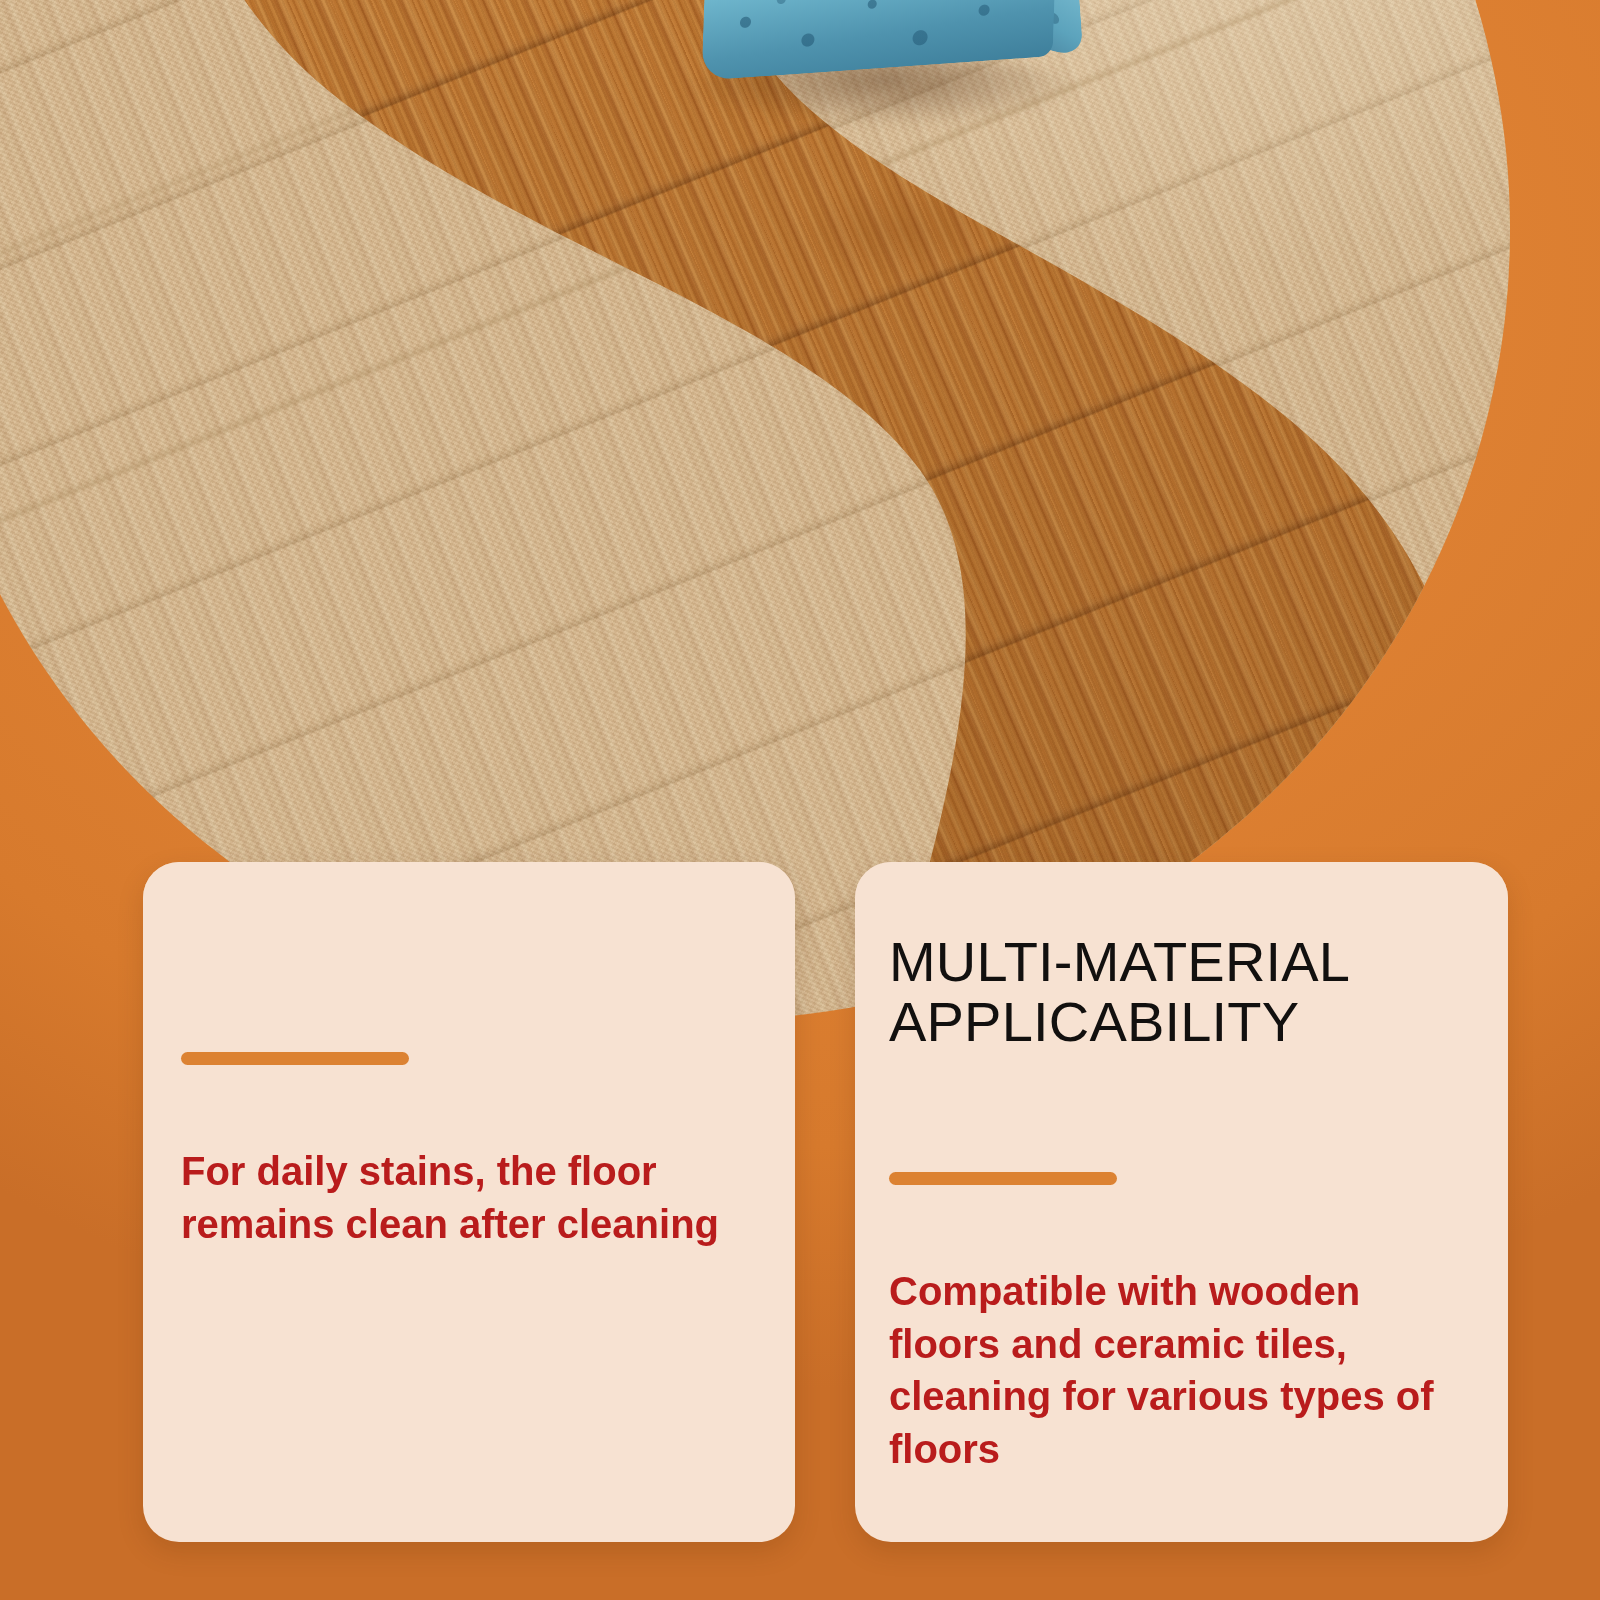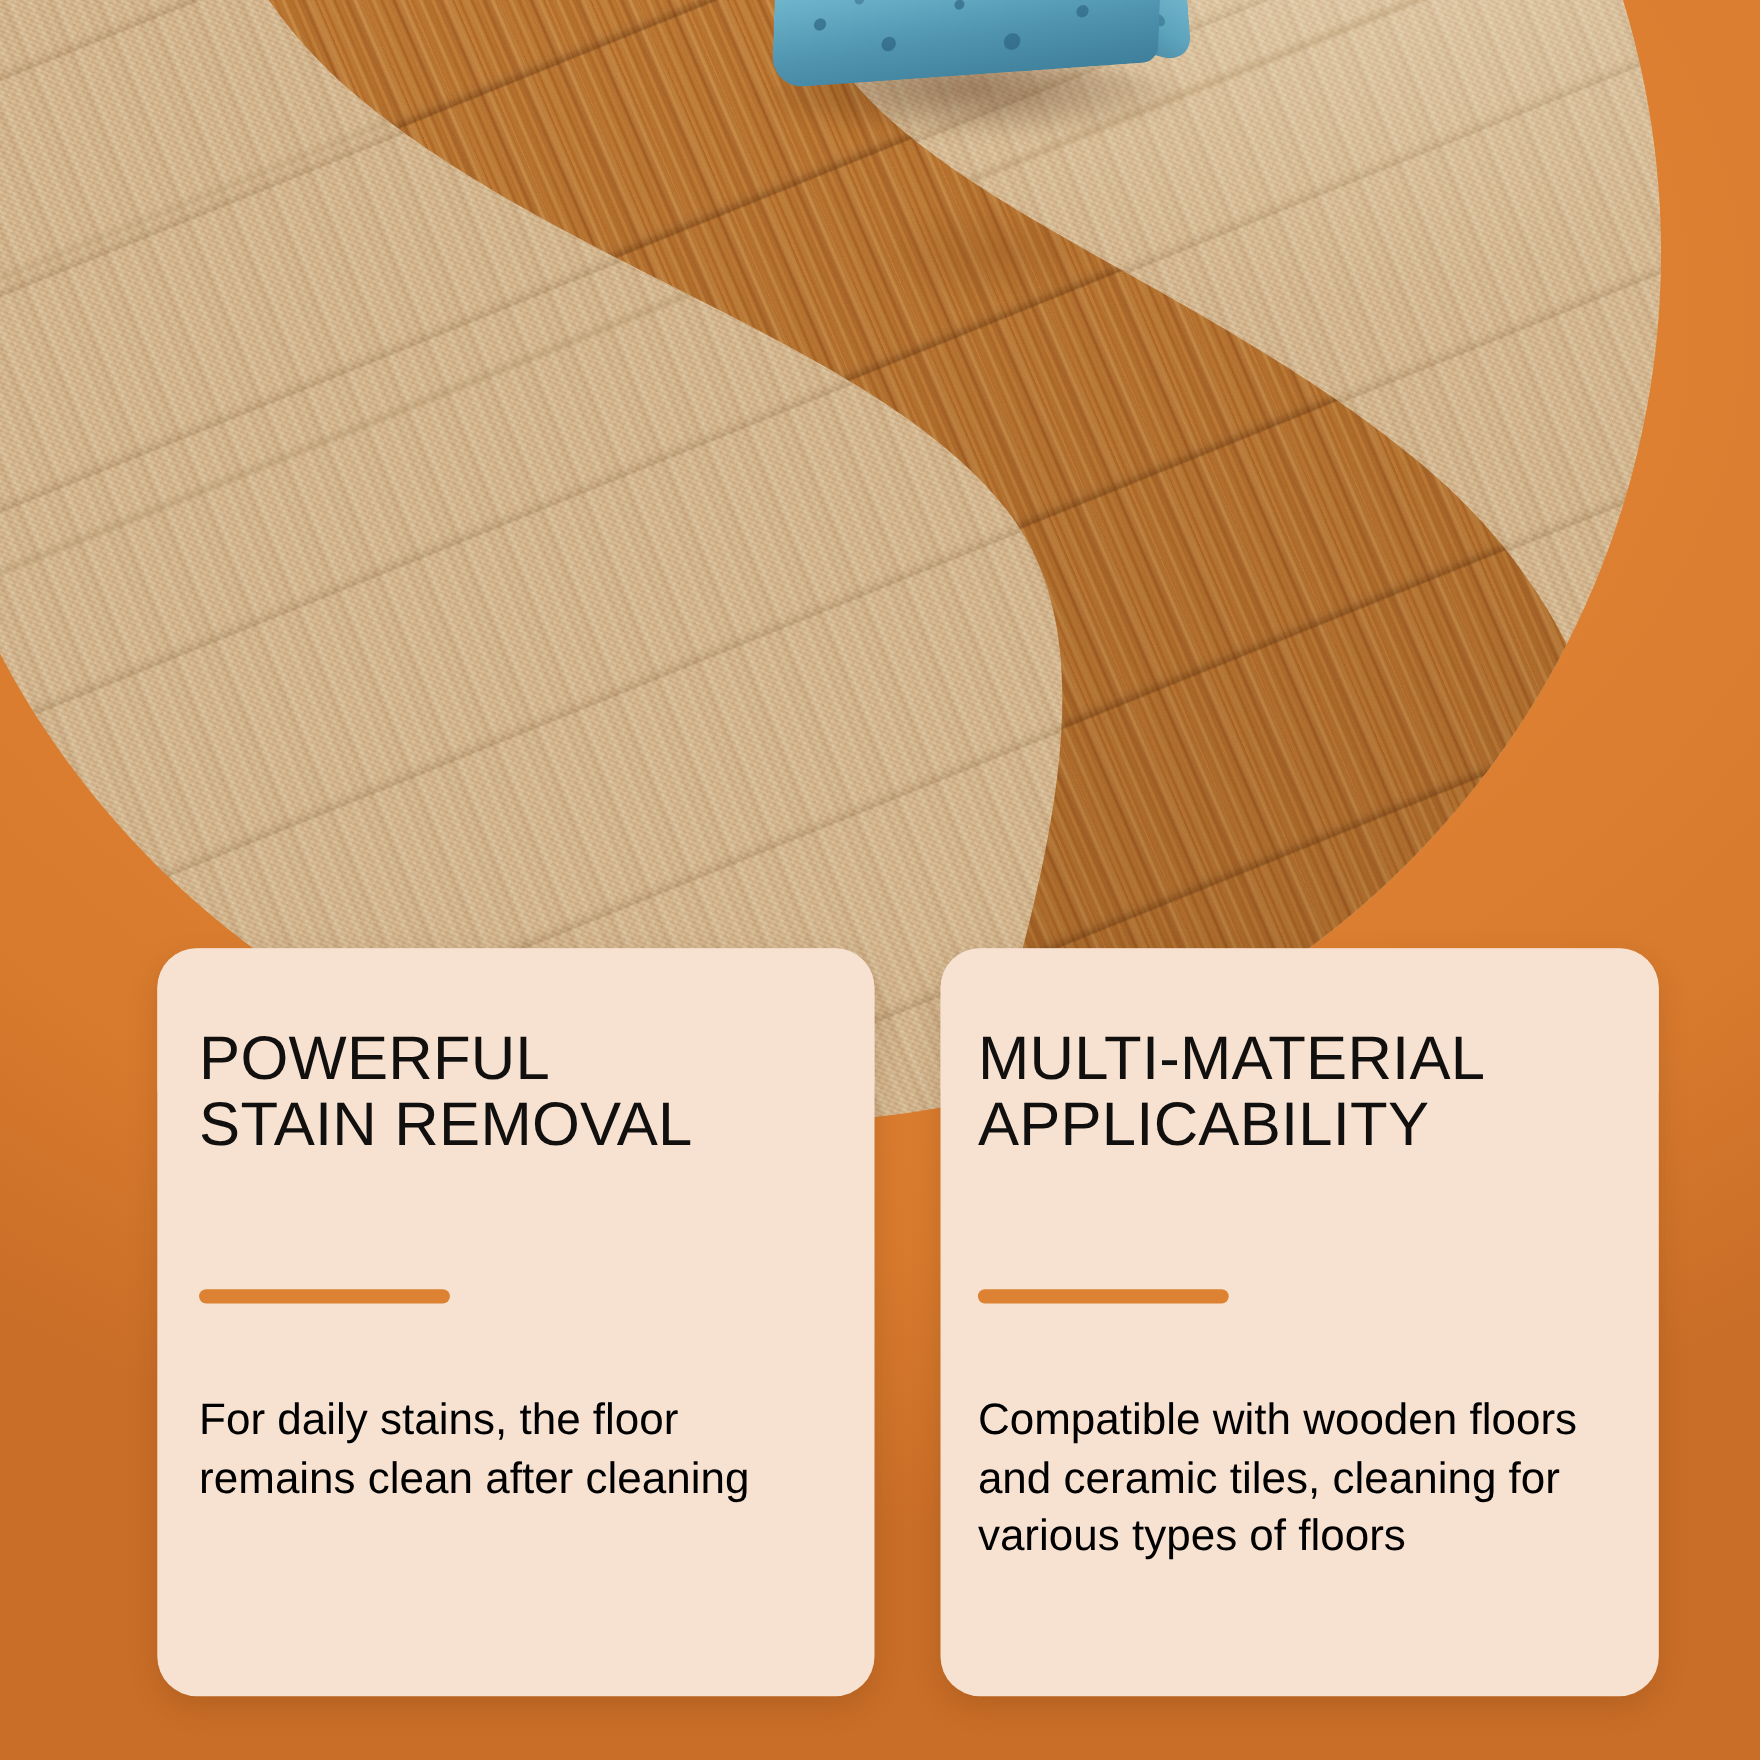--- a/index.html
+++ b/index.html
@@ -226,22 +226,22 @@
     margin-top: 120px;
     width: 228px;
     height: 13px;
     border-radius: 7px;
     background: #DC8232;
   }
   .card-text {
     margin-top: 80px;
     font-size: 40px;
     line-height: 1.32;
-    color: #000000;
-    font-weight: 400;
+    color: #b91c1c;
+    font-weight: 700;
     max-width: 560px;
   }
   .card-2 .card-body { padding-left: 34px; }
 </style>
 </head>
 <body>
 
 <div id="poster">
 
   <div class="bg-orange"></div>
@@ -285,22 +285,20 @@
   <div class="sponge">
     <div class="sponge-top"></div>
     <div class="sponge-right"></div>
     <div class="sponge-front"></div>
 
   </div>
 
   <div class="card card-1">
     <div class="card-veil"></div>
     <div class="card-body">
-      <h2 class="card-heading">POWERFUL
-STAIN REMOVAL</h2>
       <div class="accent-bar"></div>
       <p class="card-text">For daily stains, the floor remains clean after cleaning</p>
     </div>
   </div>
 
   <div class="card card-2">
     <div class="card-veil"></div>
     <div class="card-body">
       <h2 class="card-heading">MULTI-MATERIAL
 APPLICABILITY</h2>

